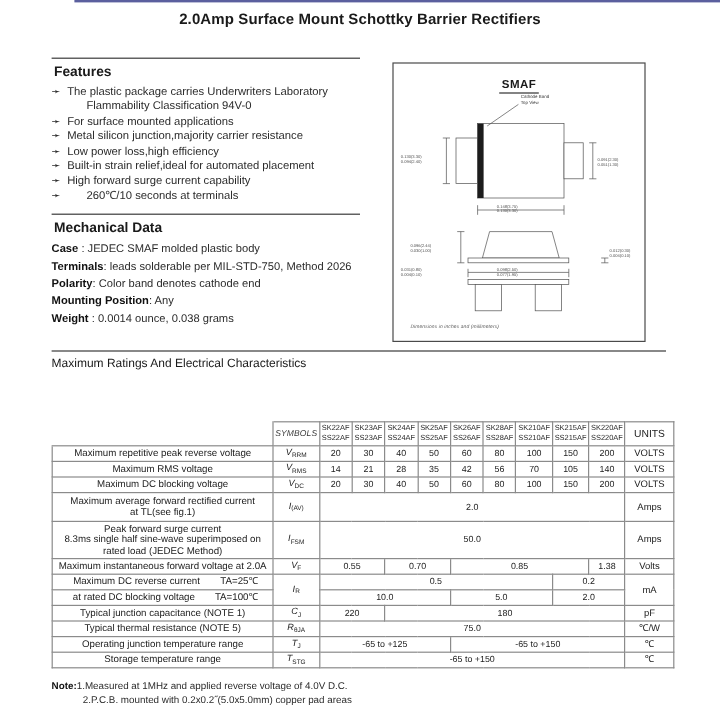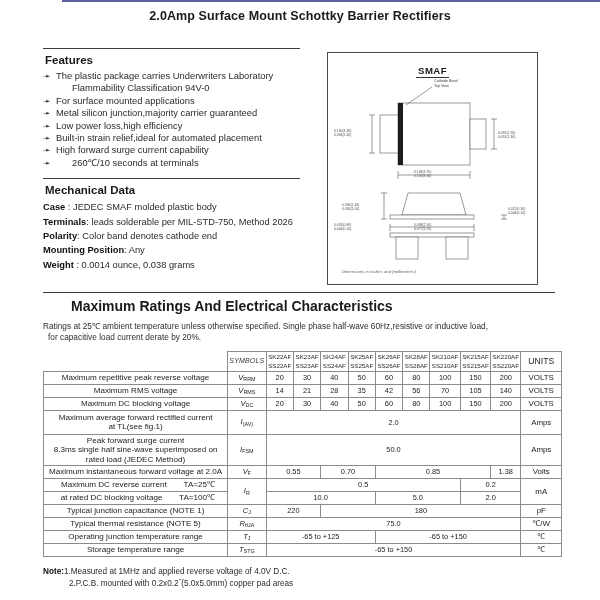--- a/index.html
+++ b/index.html
@@ -84,21 +84,21 @@
     position: absolute; font-size: 3.7px; color: #3a3a3a;
     line-height: 4.6px; white-space: nowrap;
   }
   .svg-wrap { position: absolute; left: 0; top: 22px; width: 211px; height: 185px; }
 
   
   .ratings-head {
     position: absolute; left: 43px; top: 292px; width: 520px;
   }
   .rule-rat { border-top: 1.6px solid #3b3b3b; width: 512px; margin-bottom: 5px; }
-  .ratings-title { font-size: 14px; font-weight: bold; margin-left: 28px; }
+  .ratings-title { font-size: 10px; font-weight: normal; }
   .ratings-note {
     font-size: 8.3px; line-height: 10.6px; color: #2d2d2d; margin-top: 7px;
   }
   .ratings-note .l2 { display: block; padding-left: 5px; }
 
   
   table.spec {
     position: absolute; left: 43px; top: 351px;
     width: 519px; border-collapse: collapse;
     font-size: 7.4px; color: #1c1c1c;
@@ -155,21 +155,21 @@
           <span class="arrow">➛</span>
           <span>The plastic package carries Underwriters Laboratory</span>
           <span class="cont">Flammability Classification 94V-0</span>
         </li>
         <li>
           <span class="arrow">➛</span>
           <span>For surface mounted applications</span>
         </li>
         <li>
           <span class="arrow">➛</span>
-          <span>Metal silicon junction,majority carrier guaranteed</span>
+          <span>Metal silicon junction,majority carrier resistance</span>
         </li>
         <li>
           <span class="arrow">➛</span>
           <span>Low power loss,high efficiency</span>
         </li>
         <li>
           <span class="arrow">➛</span>
           <span>Built-in strain relief,ideal for automated placement</span>
         </li>
         <li>
@@ -280,24 +280,20 @@
         <span>0.077(1.95)</span>
       </div>
 
       <div class="dimnote">Dimensions in inches and (millimeters)</div>
     </div>
   </div>
 
   <div class="ratings-head">
     <div class="rule-rat"></div>
     <div class="ratings-title">Maximum Ratings And Electrical Characteristics</div>
-    <div class="ratings-note">
-      <span>Ratings at 25℃ ambient temperature unless otherwise specified.  Single phase half-wave 60Hz,resistive or inductive load,</span>
-      <span class="l2">for capacitive load current derate by 20%.</span>
-    </div>
   </div>
 
   <table class="spec">
     <colgroup>
       <col style="width:182px">
       <col style="width:38px">
       <col style="width:27px">
         <col style="width:27px">
         <col style="width:27px">
       <col style="width:27px">

